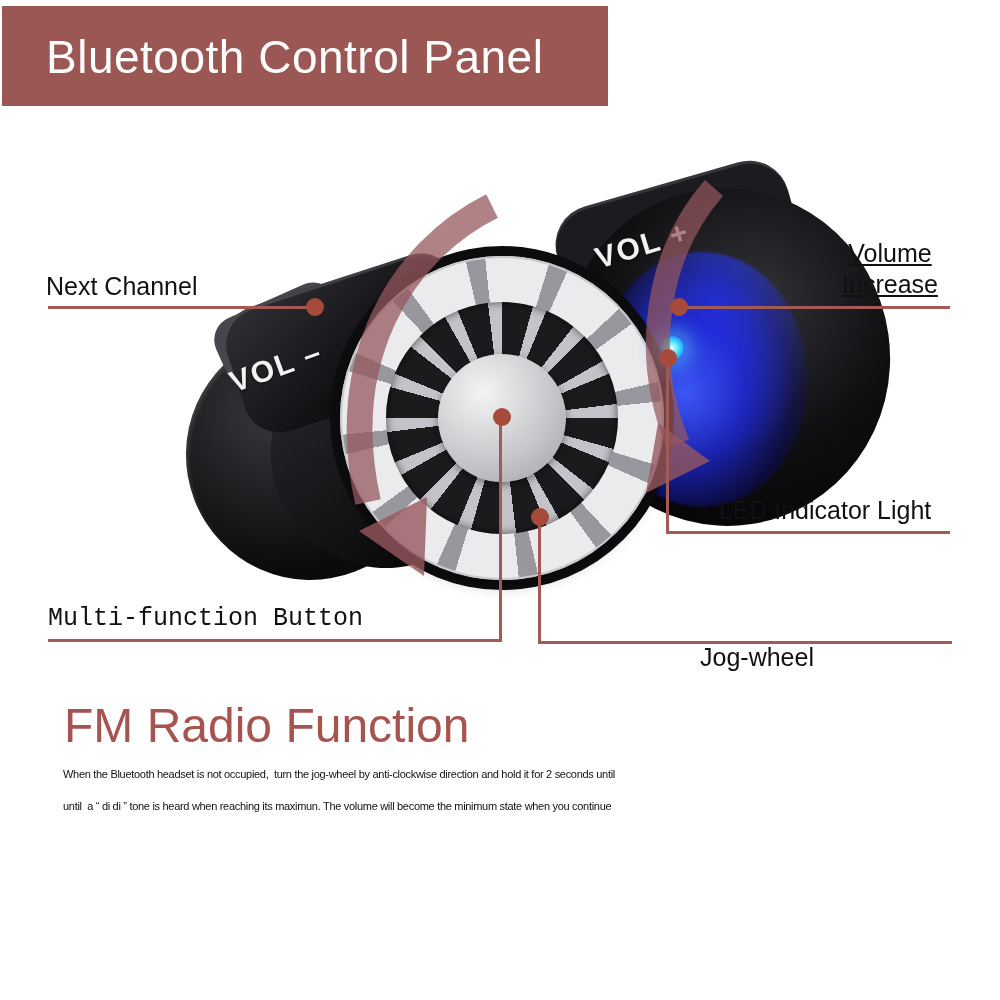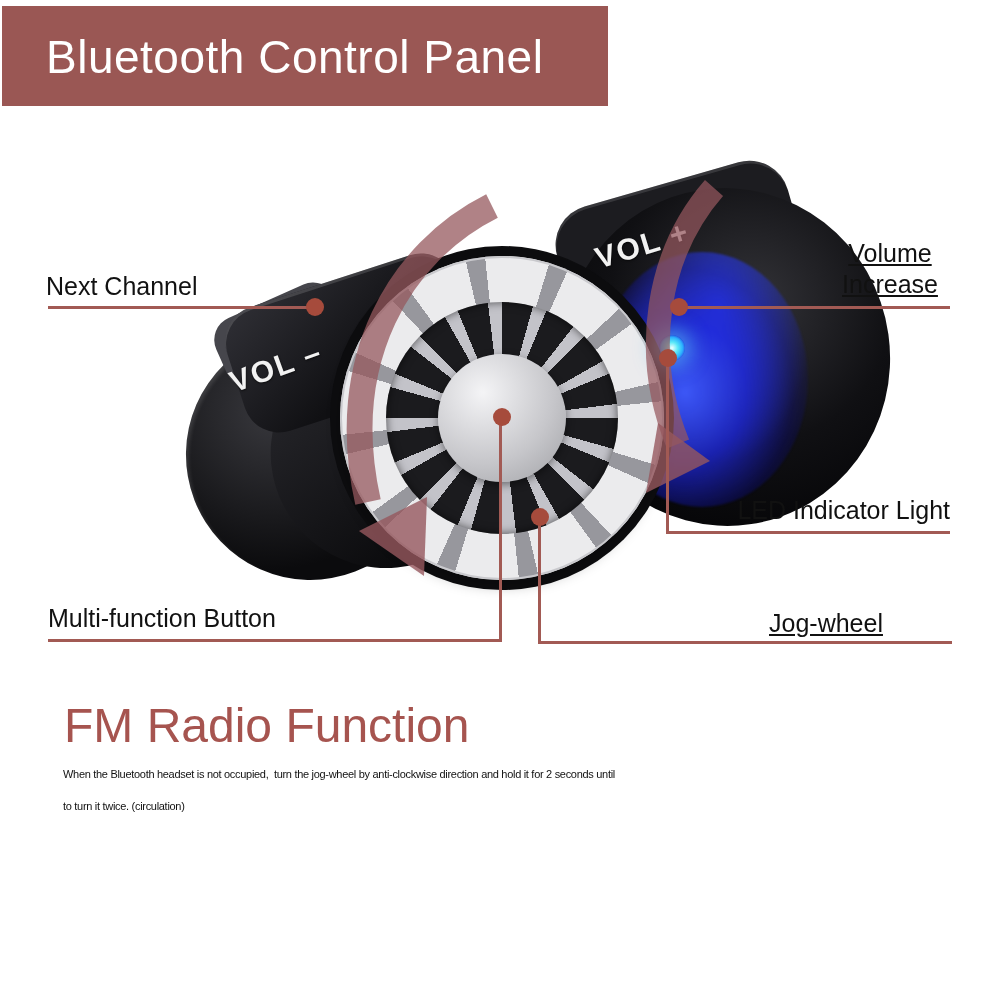--- a/index.html
+++ b/index.html
@@ -58,23 +58,23 @@
   .arrows{left:0;top:0;width:1000px;height:1000px;z-index:12;pointer-events:none;}
 
   
   .cl{background:#a25a54;z-index:13;}
   .dot{width:18px;height:18px;border-radius:50%;background:#a64b3c;z-index:14;}
 
   
   .lbl{font-size:25px;color:#111111;z-index:15;white-space:nowrap;text-align:center;}
   .lbl-next{left:46px;top:272px;}
   .lbl-volinc{left:828px;top:238px;width:124px;text-align:center;line-height:31px;white-space:normal;text-decoration:underline;}
-  .lbl-led{left:700px;top:496px;width:250px;text-align:right;}
-  .lbl-mfb{left:48px;top:604px;}
-  .lbl-jog{left:700px;top:609px;width:252px;text-align:center;text-decoration:underline;}
+  .lbl-led{left:700px;top:496px;width:250px;text-align:center;}
+  .lbl-mfb{left:48px;top:604px;font-family:Liberation Mono, monospace;}
+  .lbl-jog{left:700px;top:643px;width:252px;text-align:left;}
 
   
   .fm-title{left:64px;top:698px;font-size:48px;color:#a6544f;z-index:5;white-space:nowrap;}
   .fm-text{left:63px;top:758px;width:920px;z-index:5;}
   .bodyline{font-size:11px;letter-spacing:-0.3px;color:#111111;line-height:32.4px;
             white-space:pre;}
 </style>
 </head>
 <body>
 
@@ -123,14 +123,14 @@
 
 <div class="abs lbl lbl-next">Next Channel</div>
 <div class="abs lbl lbl-volinc">Volume Increase</div>
 <div class="abs lbl lbl-led">LED Indicator Light</div>
 <div class="abs lbl lbl-mfb">Multi-function Button</div>
 <div class="abs lbl lbl-jog">Jog-wheel</div>
 
 <div class="abs fm-title">FM Radio Function</div>
 <div class="abs fm-text">
   <div class="bodyline">When the Bluetooth headset is not occupied,  turn the jog-wheel by anti-clockwise direction and hold it for 2 seconds until</div>
-  <div class="bodyline">to turn it twice. (circulation)</div>
+  <div class="bodyline">until  a “ di di ” tone is heard when reaching its maximun. The volume will become the minimum state when you continue</div>
 </div>
 
 </body></html>

